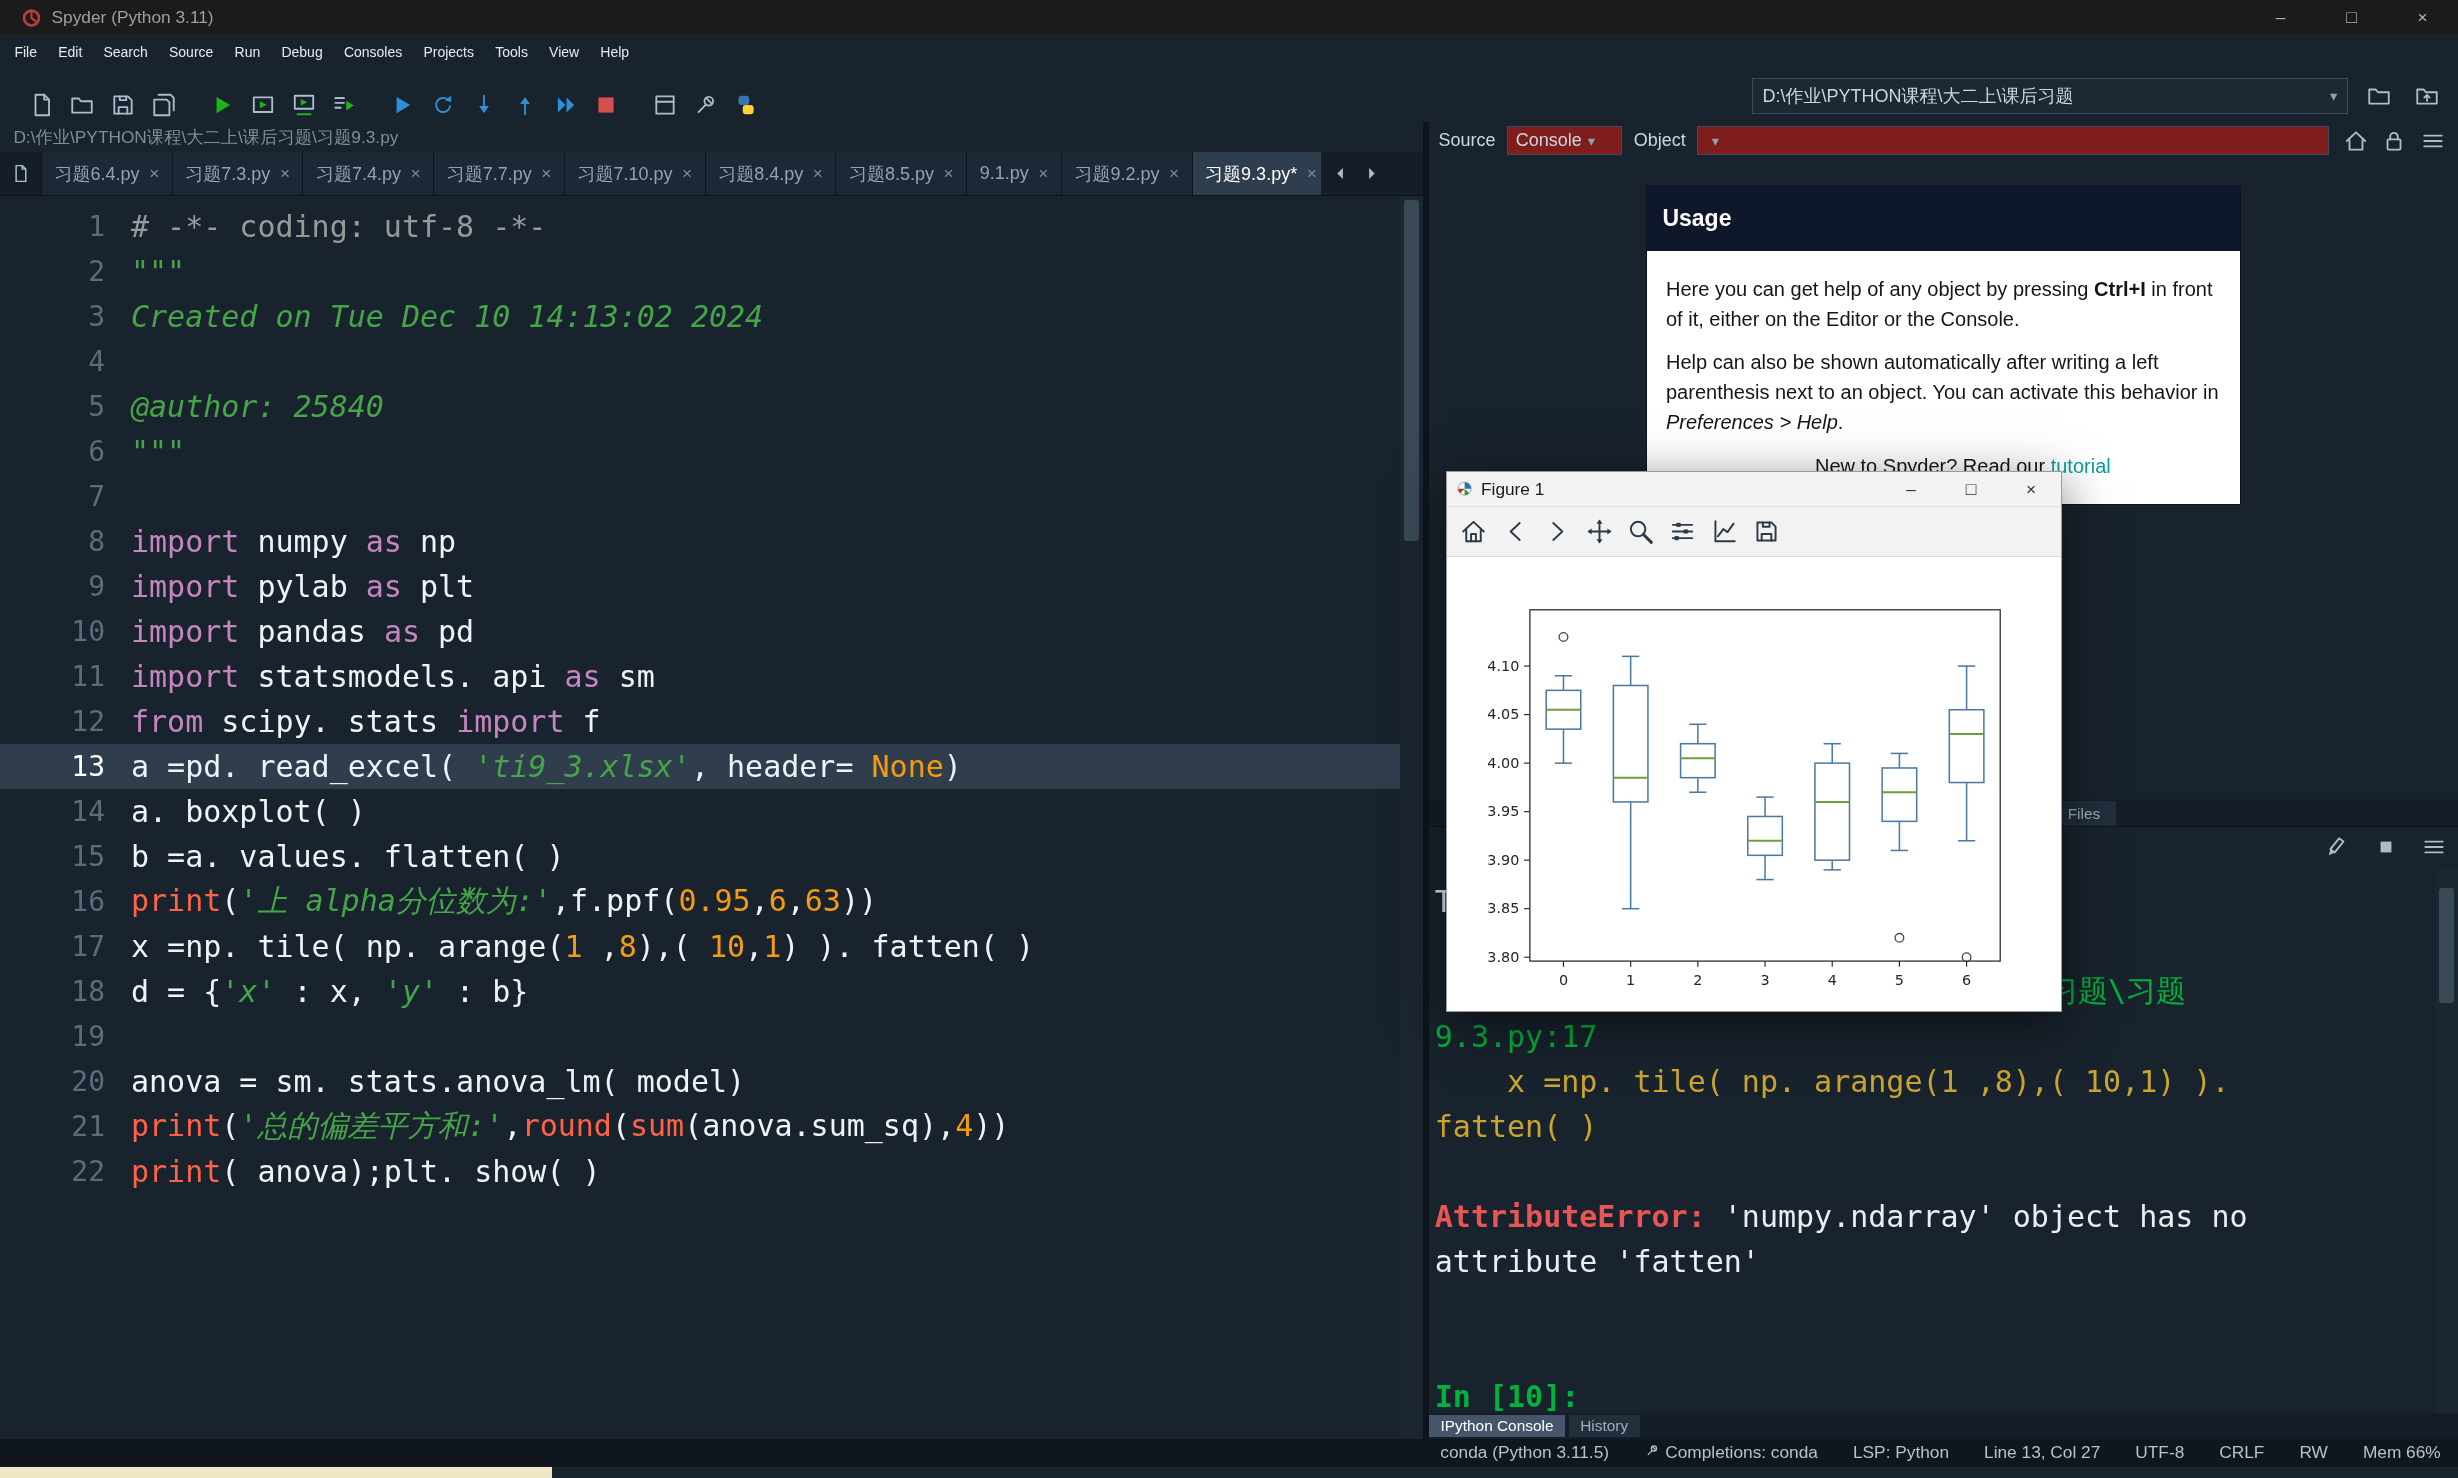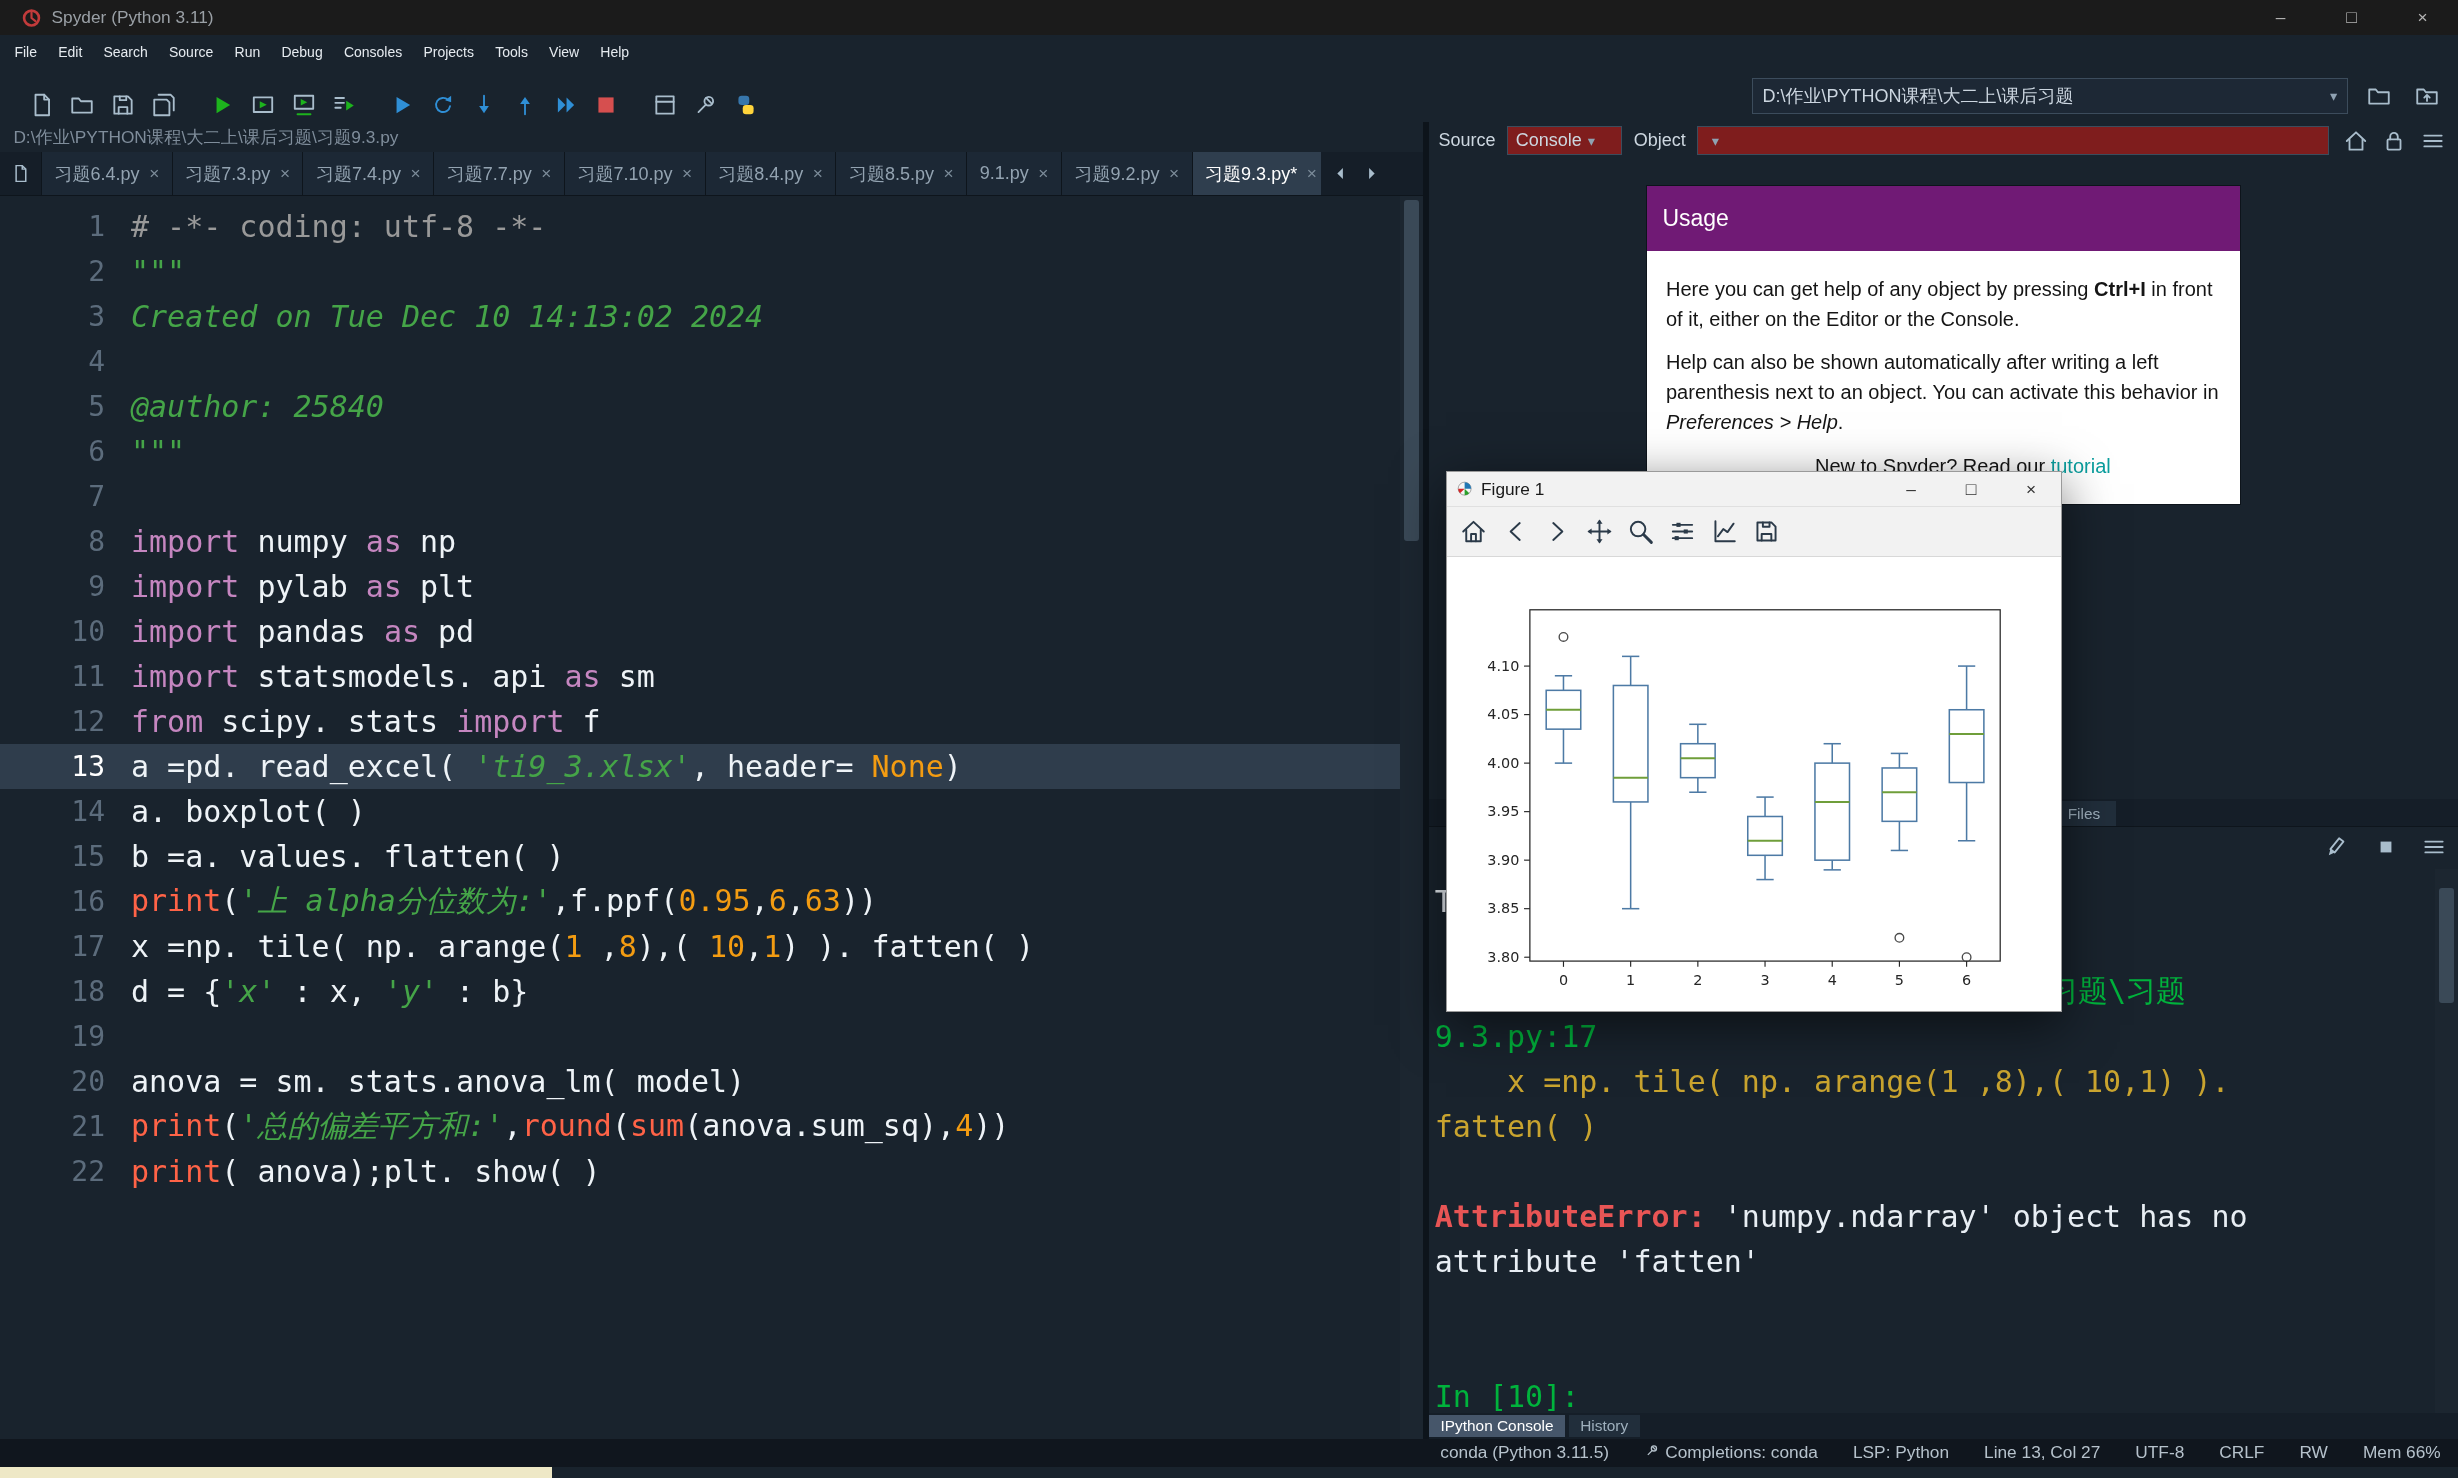--- a/index.html
+++ b/index.html
@@ -59,40 +59,40 @@
 
   
   .right-pane{position:absolute;left:1429px;top:122px;right:0;bottom:40px;background:#19232d}
   .help-header{height:37px;display:flex;align-items:center;gap:11.5px;padding:0 9.6px;font-size:18px;color:#cdd7e0}
   .hh-combo{height:29px;background:#7f1d1d;border:1px solid #3c4c5c;display:flex;align-items:center;padding:0 7.7px;gap:5.8px;color:#cdd7e0;min-width:115px}
   .hh-object{flex:1}
   .hh-icons{display:flex;gap:7.7px}
   .hh-icons .tbtn{width:31px;height:31px}
   .help-body{position:absolute;top:37px;left:0;right:0;height:641px;background:#19232d}
   .usage-card{position:absolute;left:218px;top:27px;width:593px;background:#ffffff;box-shadow:0 0 0 1px #0d141b}
-  .usage-title{height:65px;background:#701a75;color:#fff;font-size:23px;font-weight:normal;display:flex;align-items:center;padding-left:15.4px}
+  .usage-title{height:65px;background:#0f172a;color:#fff;font-size:23px;font-weight:bold;display:flex;align-items:center;padding-left:15.4px}
   .usage-body{padding:9.6px 19px 23px;font-size:20px;color:#151515;line-height:1.5}
   .usage-body p{margin:13.4px 0 0}
   #usage-p3{text-indent:149px}
   .u-b{font-weight:bold}
   .u-i{font-style:italic}
   .u-link{color:#0b9e9e}
 
   .pane-tabs{position:absolute;top:677px;left:0;right:0;height:27px;background:#151e28;display:flex;justify-content:center;align-items:flex-end;gap:1.9px}
   .ptab{height:25px;line-height:25px;padding:0 15.4px;font-size:15.4px;color:#9fb0bd;background:#212e3b;white-space:nowrap}
   .ptab.active{background:#2f3e4e;color:#e8eef3}
 
   .console-header{position:absolute;top:704px;left:0;right:0;height:43px;background:#19232d;border-top:1px solid #0e151c}
   .ch-icons{position:absolute;right:9.6px;top:5.8px;display:flex;gap:19px;color:#a9bdcc}
   .ch-icons .tbtn{width:29px;height:29px}
   .console-out{position:absolute;top:747px;left:0;right:23px;bottom:26px;font-family:"DejaVu Sans Mono",monospace;font-size:30px;overflow:hidden;padding-left:5.8px;padding-top:9.6px}
   .console-line{height:45px;display:flex;align-items:center;white-space:pre}
   .k-plain{color:#e8eef4}
   .k-green{color:#00b33c}
-  .k-prompt{color:#00b33c;font-weight:normal}
+  .k-prompt{color:#00b33c;font-weight:bold}
   .k-red{color:#e85555;font-weight:bold}
   .k-yellow{color:#c9a42f}
   .console-tabs{position:absolute;bottom:0;left:0;right:0;height:26px;background:#151e28;display:flex;gap:3.8px;align-items:center}
   .ctab{height:22px;line-height:22px;padding:0 11.5px;font-size:15.4px;color:#9fb0bd;background:#212e3b}
   .ctab.active{background:#46566a;color:#fff}
   .console-scrollbar{position:absolute;top:747px;right:0;width:23px;bottom:26px;background:#1c2630}
 
   
   .statusbar{position:absolute;left:0;right:0;bottom:12.5px;height:28px;background:#10161e;display:flex;align-items:center;justify-content:flex-end;gap:35px;padding-right:17.3px;font-size:17.3px;color:#b6c2cc}
   .status-item{display:flex;align-items:center;gap:5.8px;white-space:nowrap}

